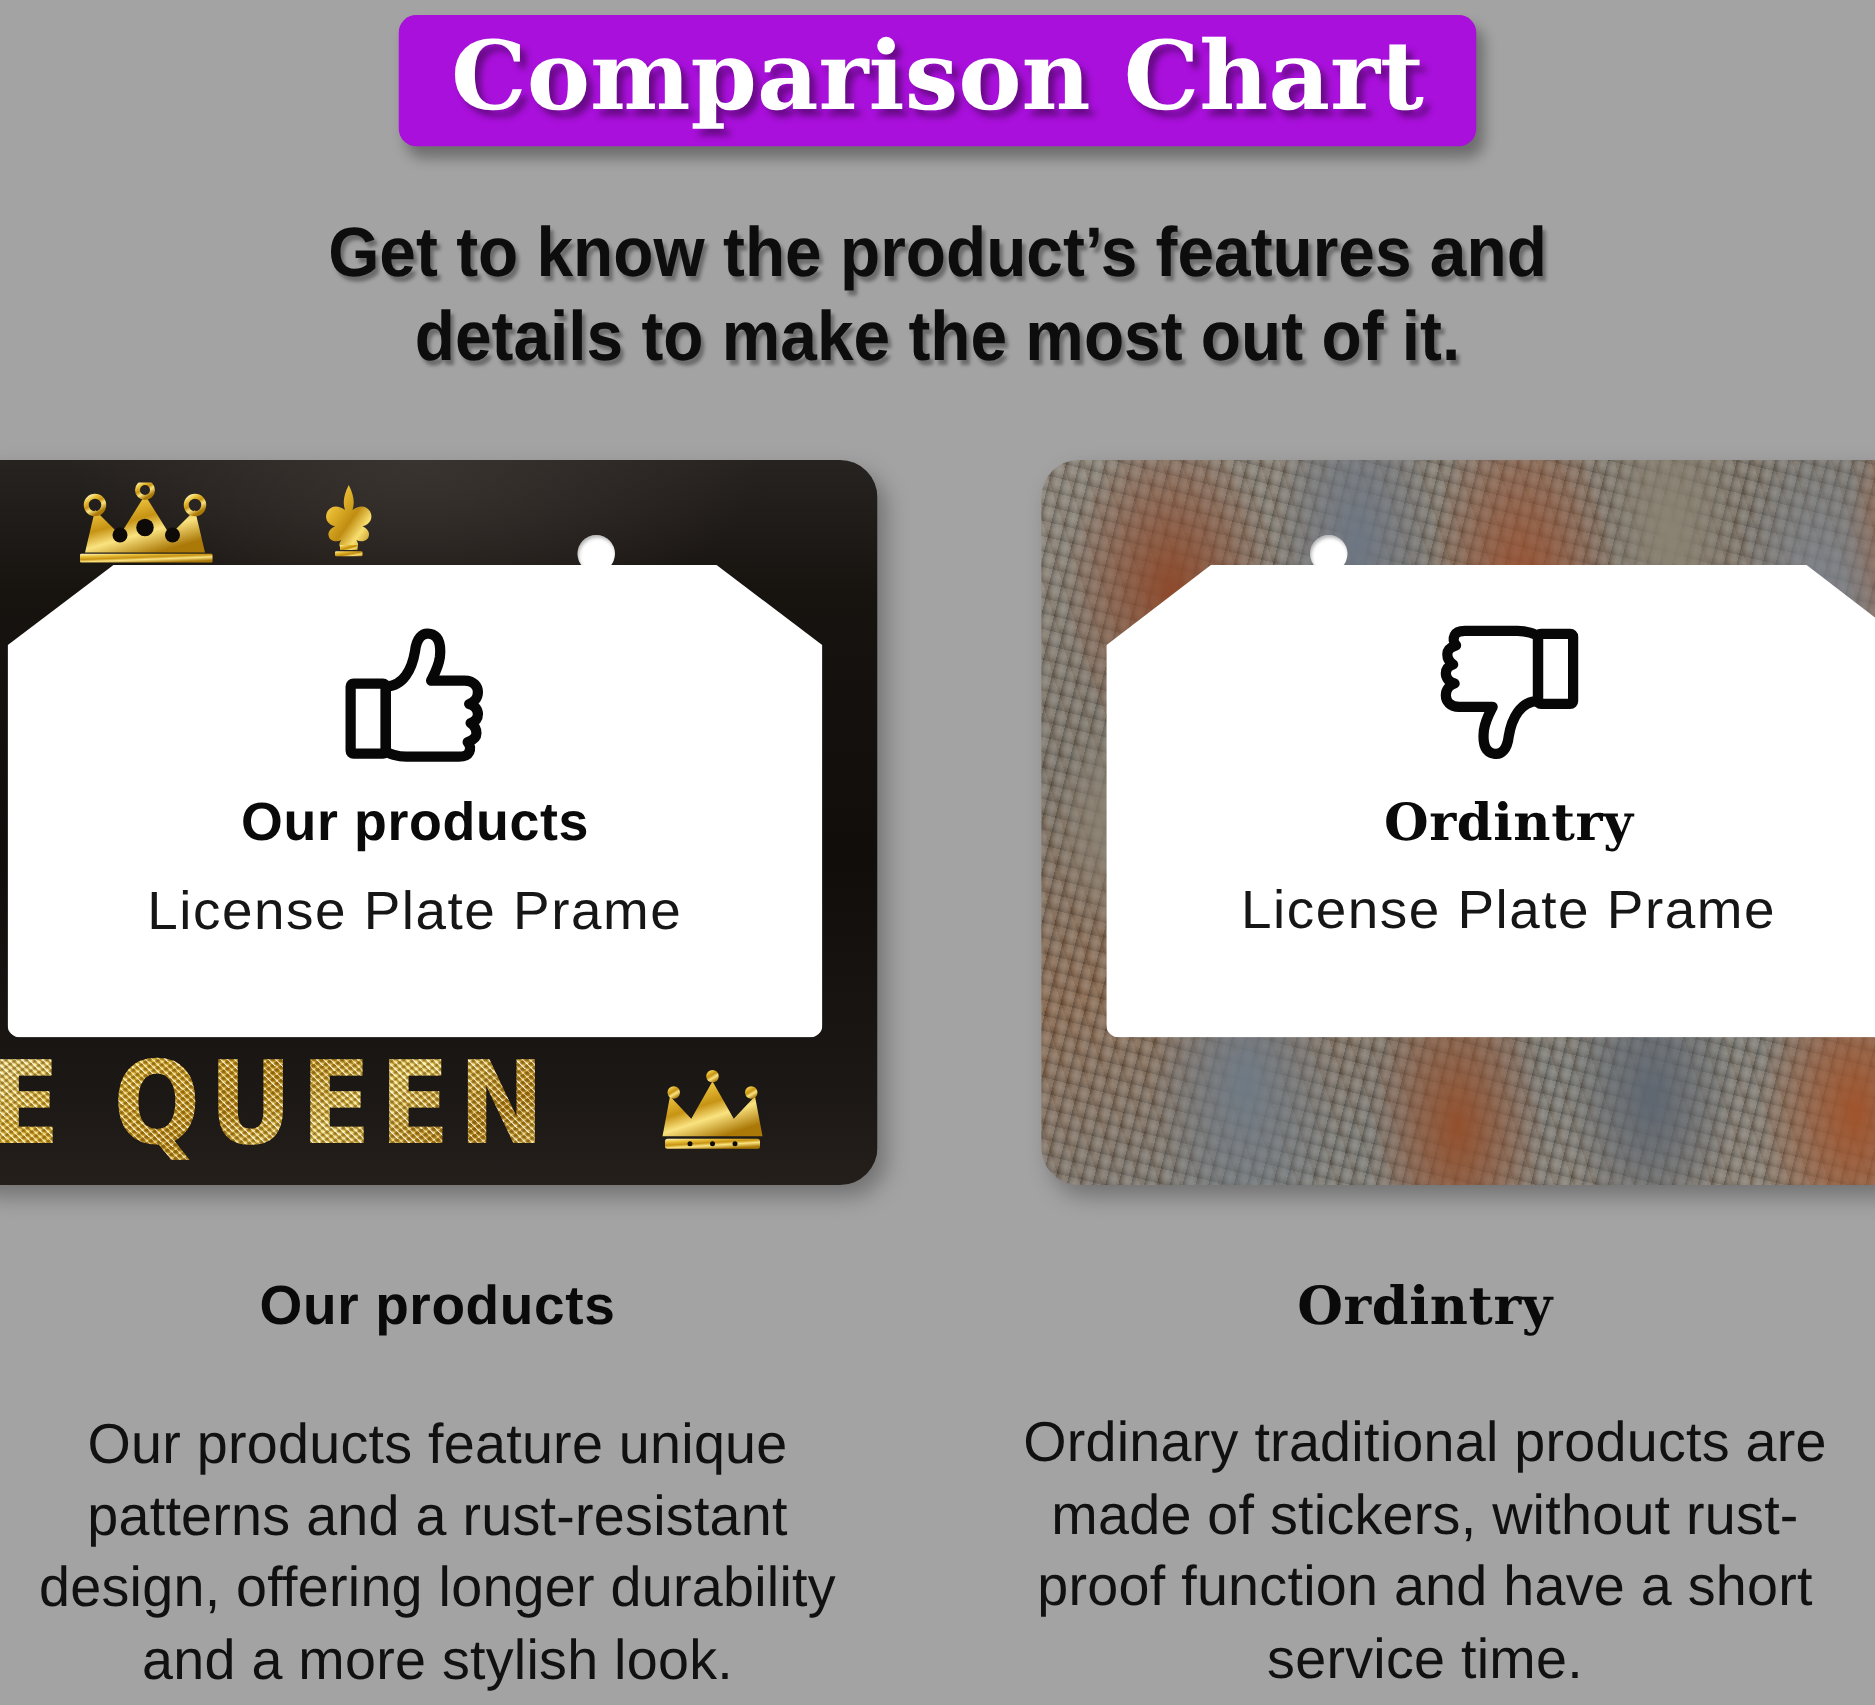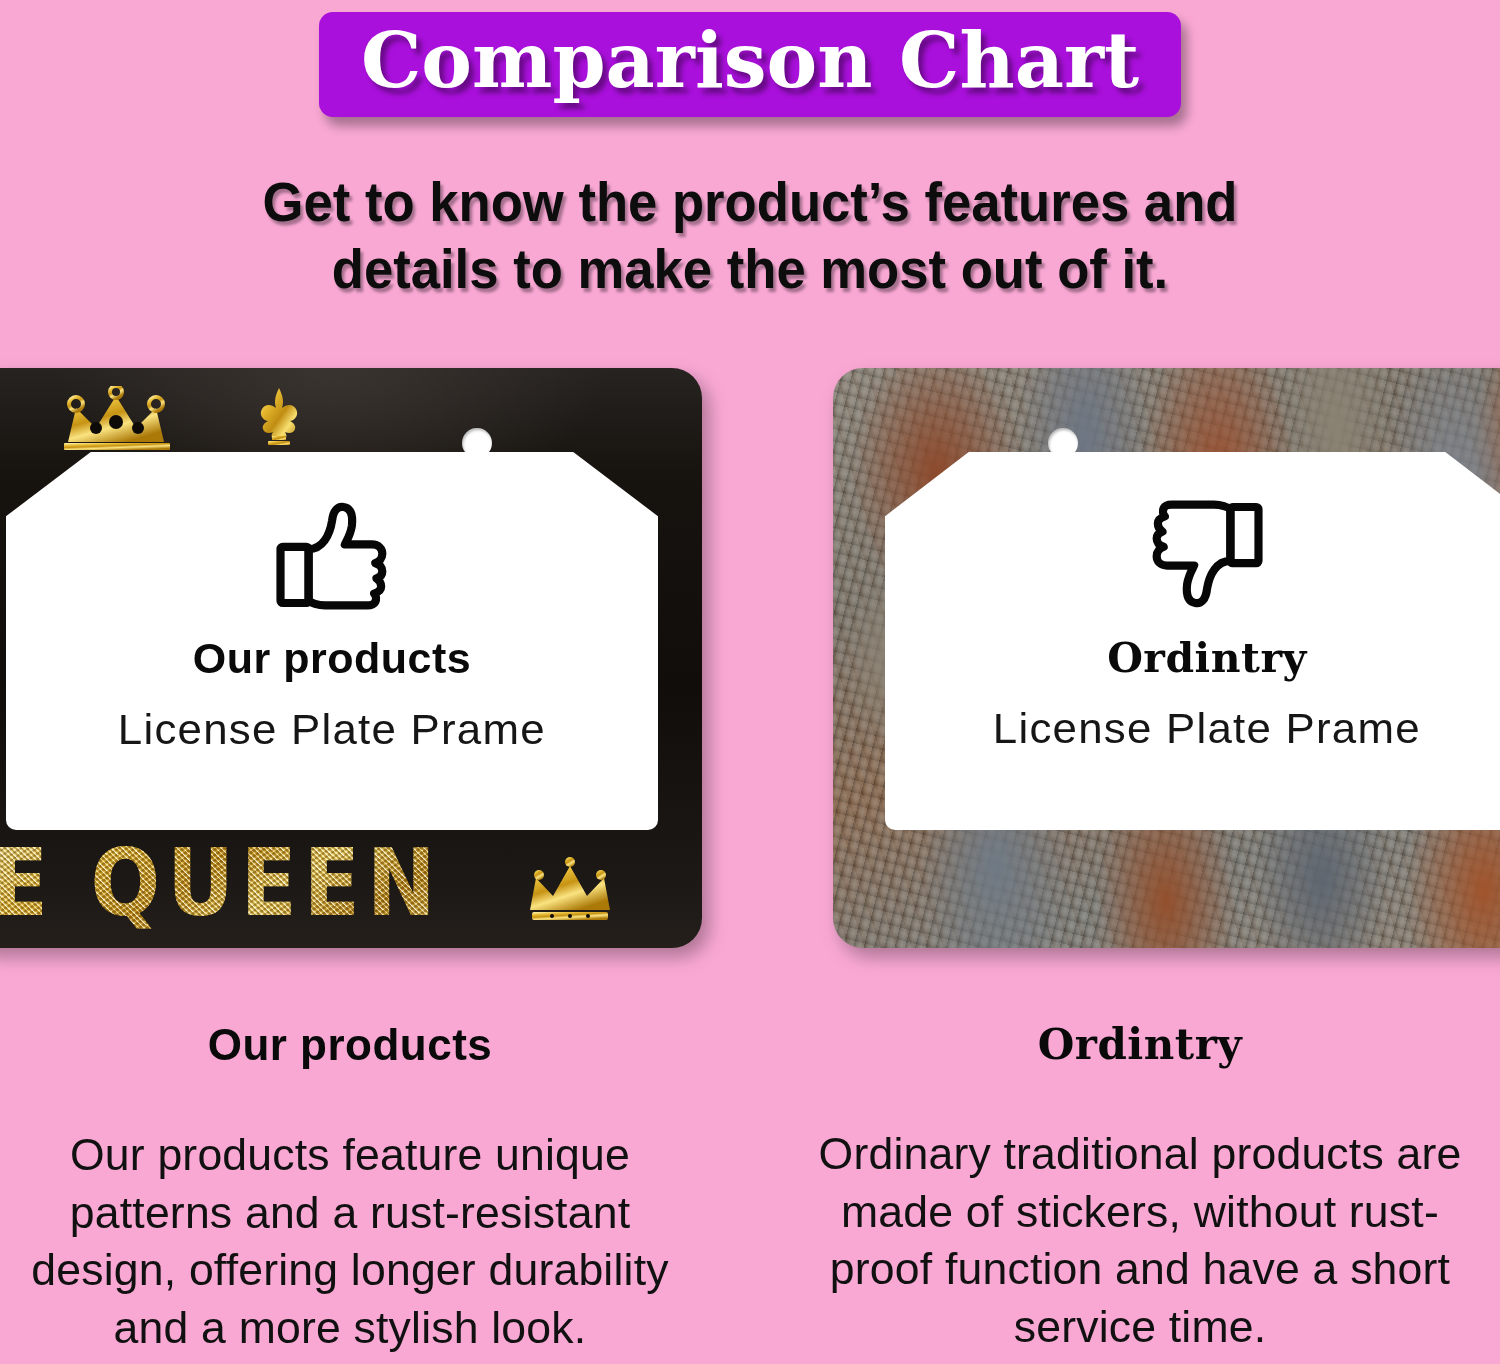--- a/index.html
+++ b/index.html
@@ -2,21 +2,21 @@
 <html><head>
 <meta charset="utf-8">
 <style>
   * { box-sizing: border-box; margin: 0; padding: 0; }
   html, body {
     width: 1500px; height: 1364px;
     background: #ffffff;
     font-family: "Liberation Sans", sans-serif;
     overflow: hidden;
   }
-  .page { position: relative; width: 1500px; height: 1364px; background: #f9a8d4; }
+  .page { position: relative; width: 1500px; height: 1364px; background: #a3a3a3; }
 
   
   .title-wrap {
     position: absolute; left: 0; top: 12px; width: 1500px;
     display: flex; justify-content: center;
   }
   .title-banner {
     background: #a910db;
     border-radius: 14px;
     padding: 6px 42px 14px 42px;

